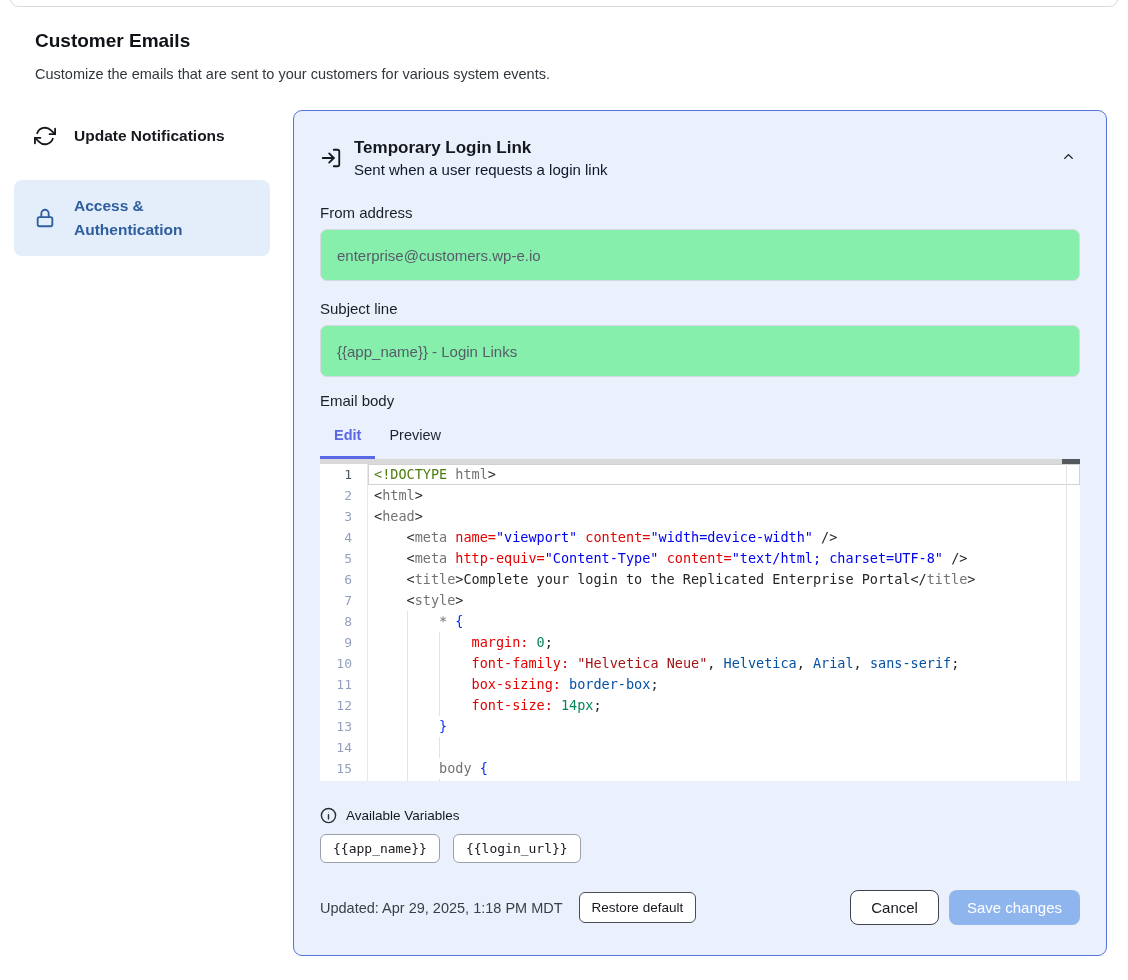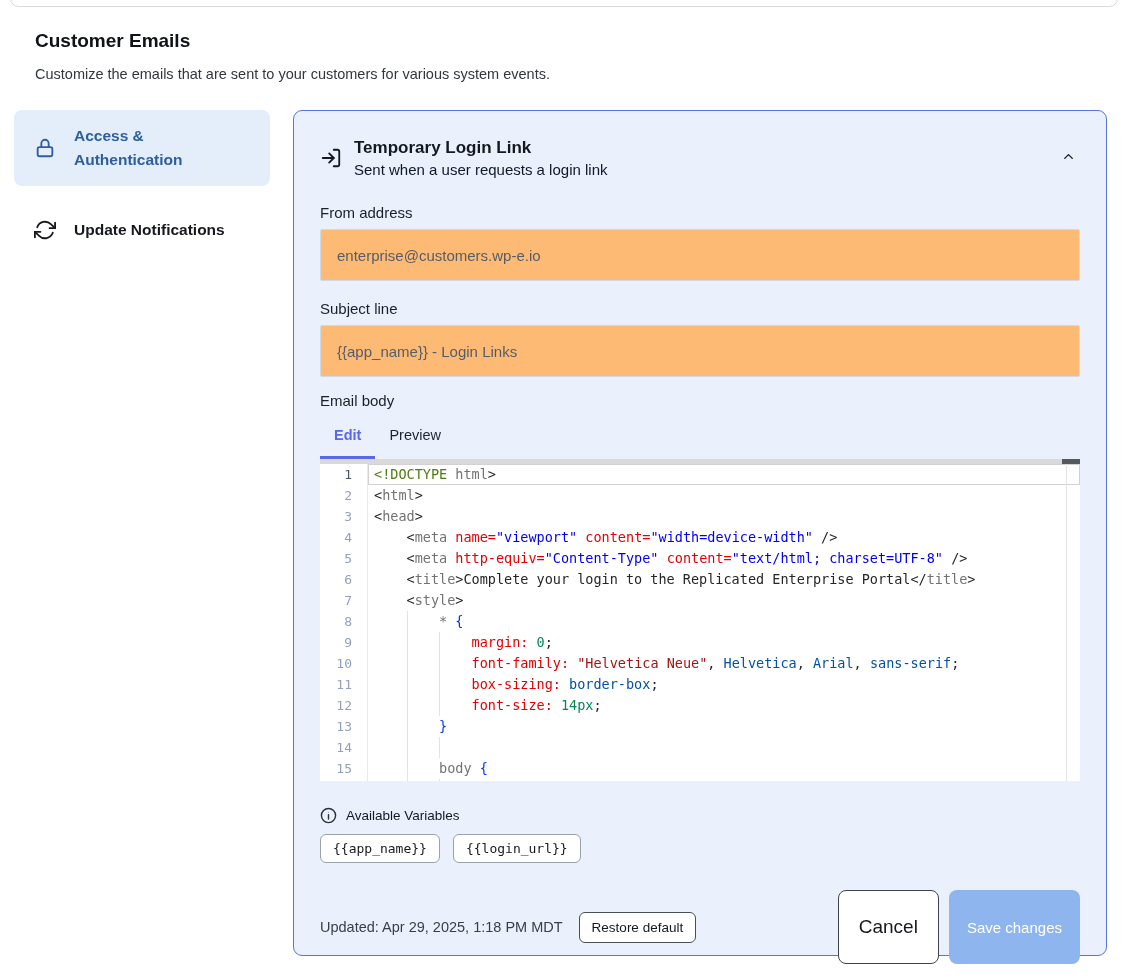--- a/index.html
+++ b/index.html
@@ -35,21 +35,21 @@
     padding:26px; height:846px;
   }
   .panel-header { display:flex; align-items:center; margin-bottom:26px; }
   .panel-header .hicon { margin-right:12px; display:flex; }
   .htitle { font-size:17px; font-weight:700; color:#15181e; line-height:1.25; }
   .hsub { font-size:15px; color:#0f172a; margin-top:3px; }
   .collapse-btn { margin-left:auto; background:none; border:none; cursor:pointer; display:flex; padding:4px; }
 
   .field-label { font-size:15px; color:#1c2026; margin-bottom:8px; }
   .text-input {
-    width:100%; height:52px; background:#fdba74; border:1px solid #d5d9df; border-radius:2px;
+    width:100%; height:52px; background:#86efac; border:1px solid #d5d9df; border-radius:7px;
     padding:0 16px; font-size:15px; color:#565d68; font-family:"Liberation Sans", sans-serif;
     outline:none; display:block;
   }
   .mb19 { margin-bottom:19px; } .mb15 { margin-bottom:15px; } .mb18 { margin-bottom:18px; }
 
   
   .tabs { display:flex; }
   .tab {
     padding:0 14px 13px; font-size:14.5px; color:#1f2430; cursor:pointer;
     border-bottom:3px solid transparent; background:none; border-top:none; border-left:none; border-right:none;
@@ -91,56 +91,56 @@
   
   .panel-footer { display:flex; align-items:center; margin-top:27px; }
   .updated { font-size:14.5px; color:#383f47; margin-right:16px; }
   .btn { font-family:"Liberation Sans", sans-serif; cursor:pointer; }
   .btn-restore {
     background:#fff; border:1px solid #4a4f57; border-radius:6px; padding:7px 12px;
     font-size:13.5px; color:#16181d;
   }
   .footer-right { margin-left:auto; display:flex; gap:10px; }
   .btn-cancel {
-    background:#fff; border:1px solid #3f444c; border-radius:8px; padding:25px 20px;
-    font-size:19px; color:#16181d;
+    background:#fff; border:1px solid #3f444c; border-radius:8px; padding:8px 20px;
+    font-size:15px; color:#16181d;
   }
   .btn-save {
     background:#8fb5ee; border:none; border-radius:8px; padding:9px 18px;
     font-size:15px; color:#ffffff;
   }
 </style>
 </head>
 <body>
 
 <div class="top-edge"></div>
 
 <h1 class="page-title">Customer Emails</h1>
 <p class="page-subtitle">Customize the emails that are sent to your customers for various system events.</p>
 
 <div class="content-row">
   <nav class="sidebar" id="sidebar">
-      <div class="side-item active">
-        <span style="display: flex;">
-          <svg width="22" height="22" viewBox="0 0 24 24" fill="none" stroke="#2e5e9e" stroke-width="2" stroke-linecap="round" stroke-linejoin="round">
-            <rect x="4" y="11" width="16" height="10" rx="2"></rect>
-            <path d="M8 11V7a4 4 0 0 1 8 0v4"></path>
-          </svg>
-        </span>
-        <span class="side-label">Access &amp; Authentication</span>
-      </div>
       <div class="side-item">
         <span style="display: flex;">
           <svg width="22" height="22" viewBox="0 0 24 24" fill="none" stroke="#16181d" stroke-width="2" stroke-linecap="round" stroke-linejoin="round">
             <polyline points="23 4 23 10 17 10"></polyline>
             <polyline points="1 20 1 14 7 14"></polyline>
             <path d="M3.51 9a9 9 0 0 1 14.85-3.36L23 10M1 14l4.64 4.36A9 9 0 0 0 20.49 15"></path>
           </svg>
         </span>
         <span class="side-label">Update Notifications</span>
+      </div>
+      <div class="side-item active">
+        <span style="display: flex;">
+          <svg width="22" height="22" viewBox="0 0 24 24" fill="none" stroke="#2e5e9e" stroke-width="2" stroke-linecap="round" stroke-linejoin="round">
+            <rect x="4" y="11" width="16" height="10" rx="2"></rect>
+            <path d="M8 11V7a4 4 0 0 1 8 0v4"></path>
+          </svg>
+        </span>
+        <span class="side-label">Access &amp; Authentication</span>
       </div>
     </nav>
 
   <section class="panel">
 
     <div class="panel-header">
       <span class="hicon">
         <svg width="22" height="22" viewBox="0 0 24 24" fill="none" stroke="#16181d" stroke-width="2" stroke-linecap="round" stroke-linejoin="round">
             <path d="M15 3h4a2 2 0 0 1 2 2v14a2 2 0 0 1-2 2h-4"></path>
             <polyline points="10 17 15 12 10 7"></polyline>

